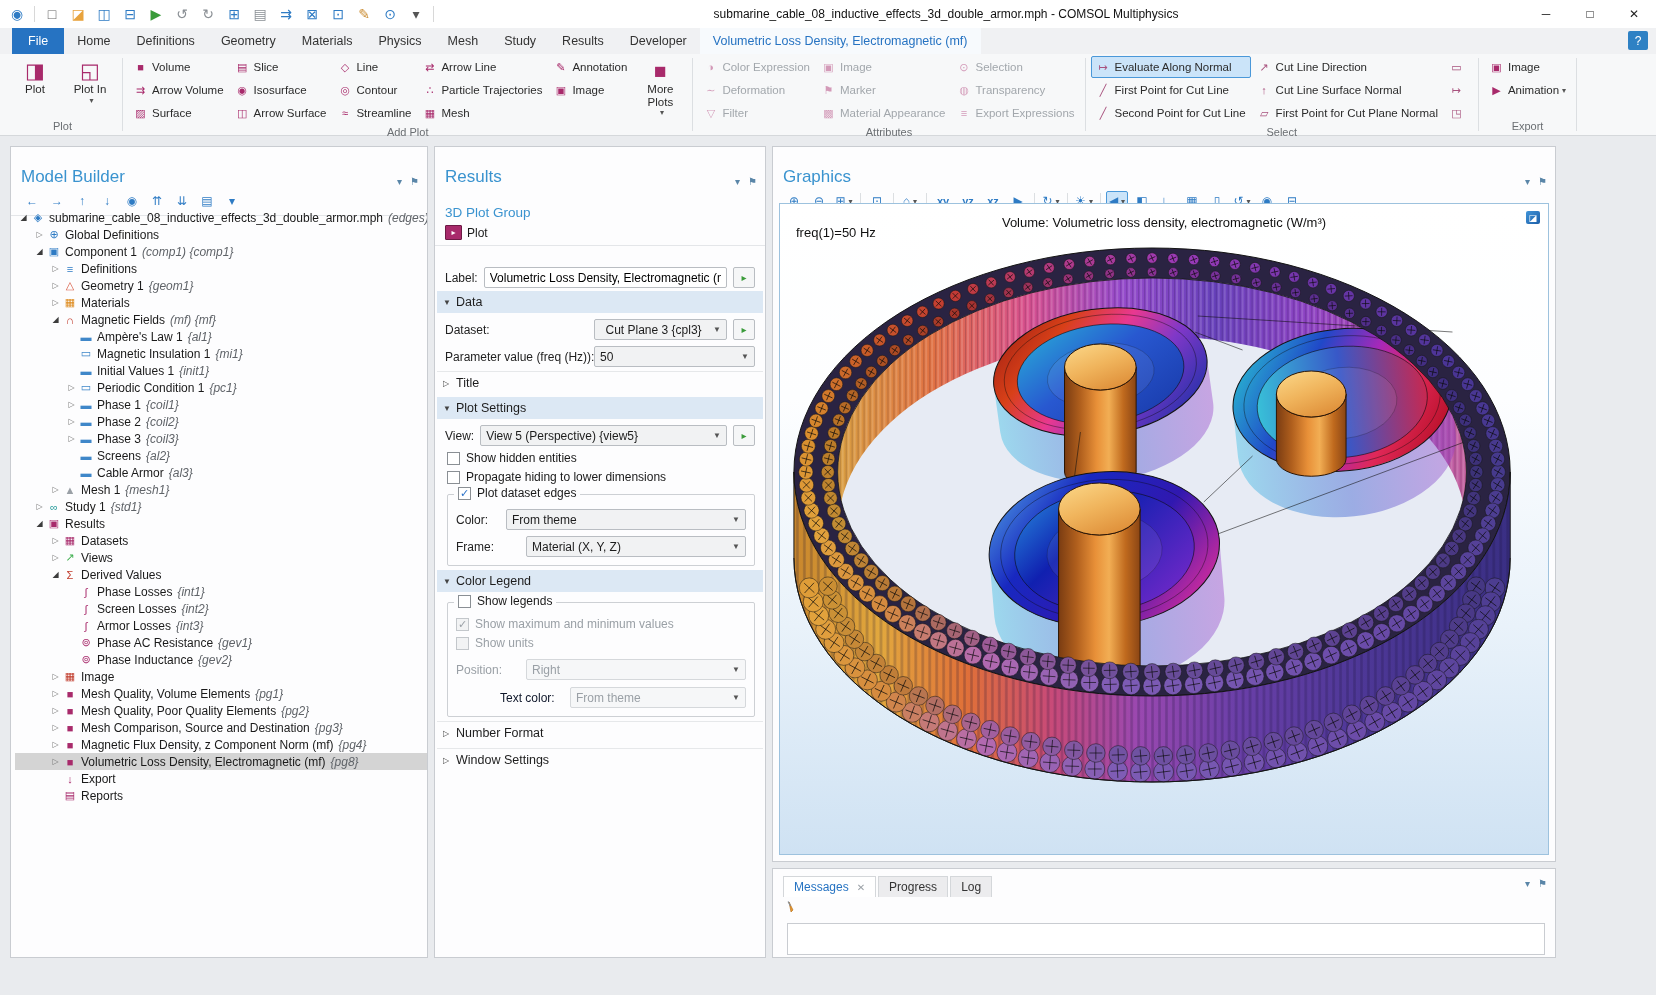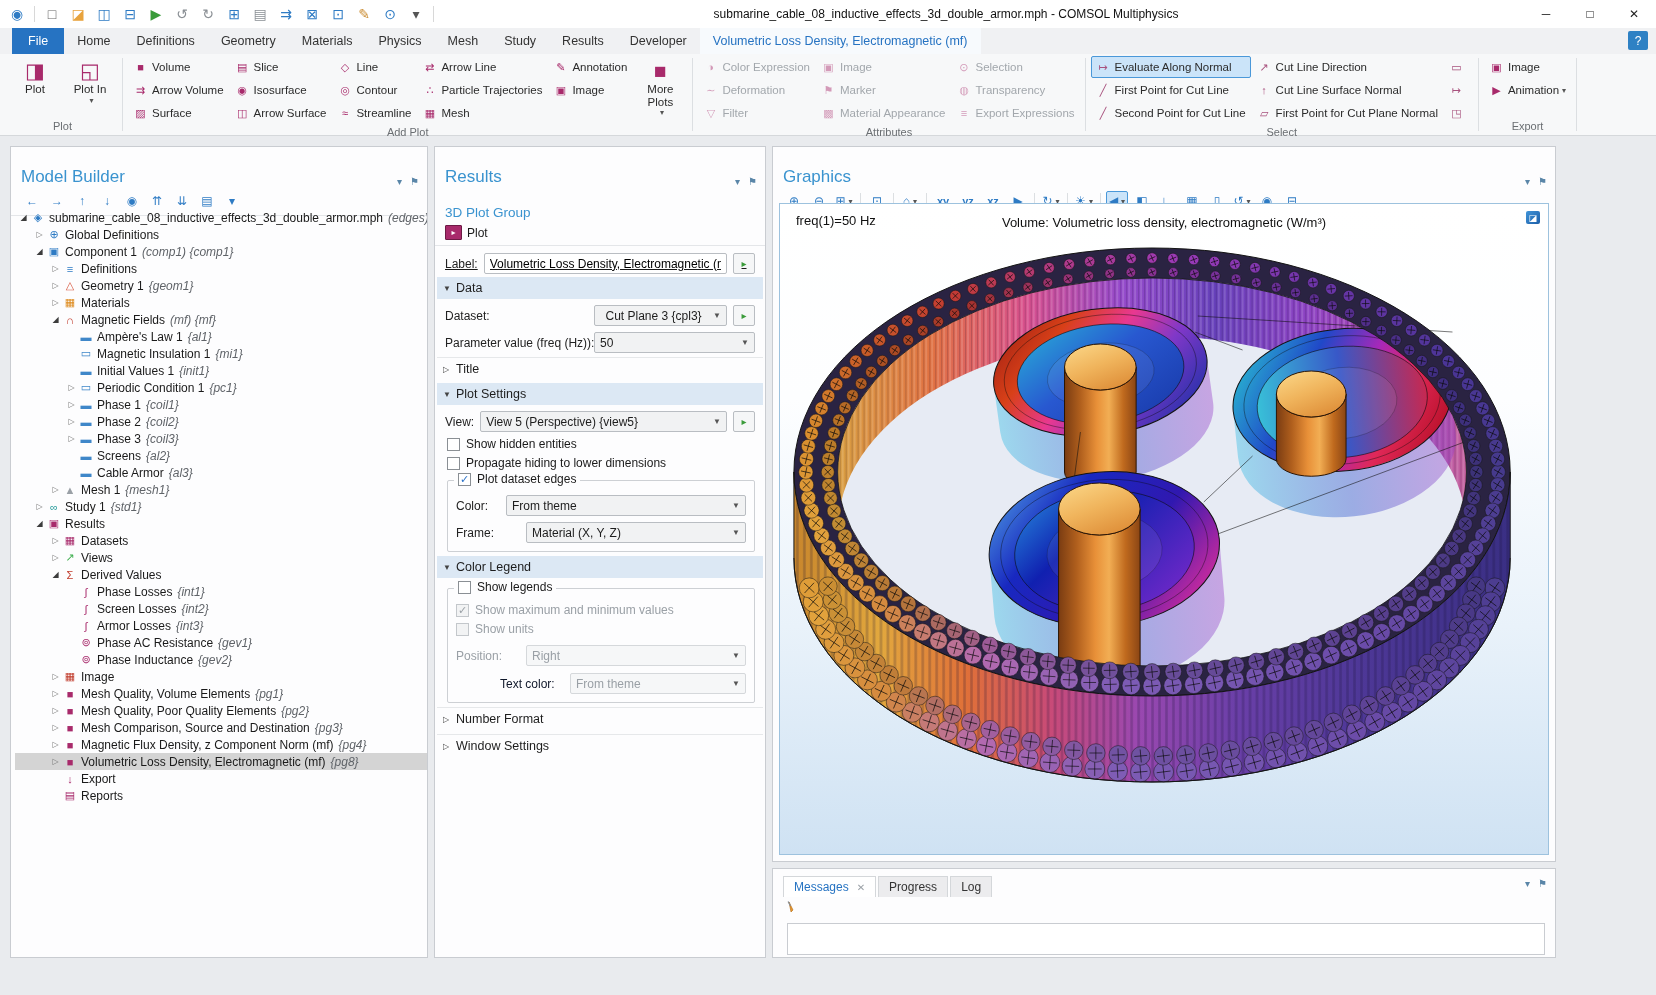--- a/index.html
+++ b/index.html
@@ -88,21 +88,21 @@
   .cb.disabled{border-color:#c3c7cb;background:#f2f3f4;color:#9aa0a6;}
   .cbrow{display:flex;align-items:center;gap:6px;margin:5px 10px 0 12px;font-size:12px;}
   .cbrow.dim{color:#9aa0a6;}
   .fieldset{border:1px solid #cdd0d4;margin:10px 10px 4px 12px;padding:2px 6px 8px 6px;position:relative;border-radius:2px;}
   .fieldset .legend{position:absolute;top:-9px;left:6px;background:#fdfdfe;display:flex;align-items:center;
     gap:6px;padding:0 4px;font-size:12px;}
   
   #plot-area{position:absolute;left:6px;right:6px;top:56px;bottom:6px;border:1px solid #9dc2de;
     background:linear-gradient(180deg,#ffffff 0%,#fdfeff 30%,#e9f2fa 65%,#cfe2f3 100%);overflow:hidden;}
   #scene{position:absolute;left:0;top:0;width:100%;height:100%;}
-  #freq-label{position:absolute;left:16px;top:9px;font-size:13px;color:#111;}
+  #freq-label{position:absolute;left:16px;top:21px;font-size:13px;color:#111;}
   #plot-title{position:absolute;left:0;right:0;top:11px;text-align:center;font-size:13px;color:#111;}
   #plot-info{position:absolute;right:8px;top:7px;width:14px;height:13px;border-radius:2px;
     background:linear-gradient(135deg,#3f93d8,#1d5fa8);color:#fff;font-size:9px;display:flex;
     align-items:center;justify-content:center;}
   
   #msg-tabs{display:flex;align-items:flex-end;gap:2px;padding:4px 0 0 10px;height:24px;}
   .mtab{display:flex;align-items:center;padding:3px 10px;font-size:12px;color:#333;background:#ececee;
     border:1px solid #d4d7da;border-bottom:none;}
   .mtab.active{background:#fff;color:#2673c2;}
   .mtab .x{color:#9aa0a6;margin-left:8px;font-size:10px;}
@@ -593,21 +593,21 @@
       <span class="p-title">Results</span>
       <span class="p-ctl">▾</span>
       <span class="p-ctl">⚑</span>
     </div>
     <div class="s-sub">3D Plot Group</div>
     <div class="s-plotrow">
       <span class="s-ploticon">▸</span>
       <span>Plot</span>
     </div>
     <div class="s-body">
-      <div class="frow" style="margin-top:10px;text-decoration:underline;">
+      <div class="frow" style="margin-top:24px;">
         <span class="flabel">Label:</span>
         <input class="tinput" style="flex: 1 1 0%;" value="Volumetric Loss Density, Electromagnetic (mf)">
         <span class="mini-btn">▸</span>
       </div>
 
       <div class="sec-h">
         <span class="tri">▼</span>
         <span>Data</span>
       </div>
       <div class="frow">

